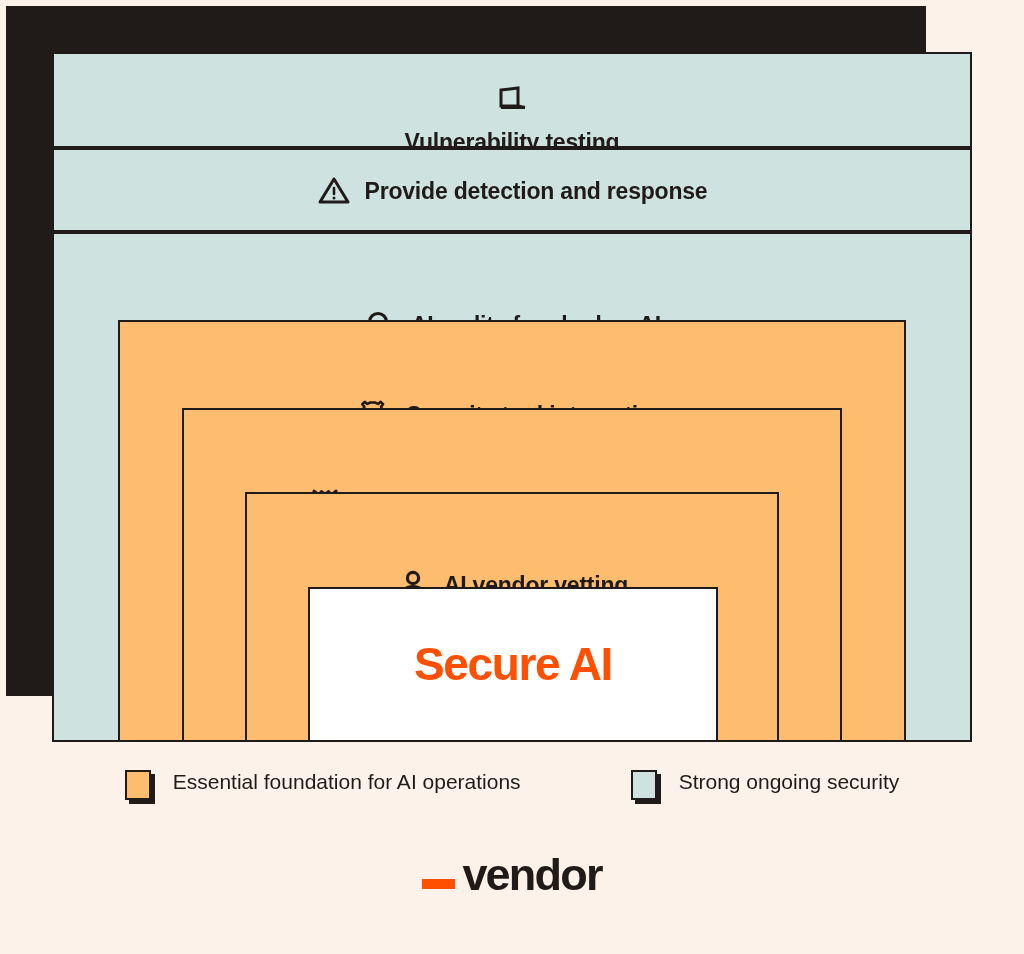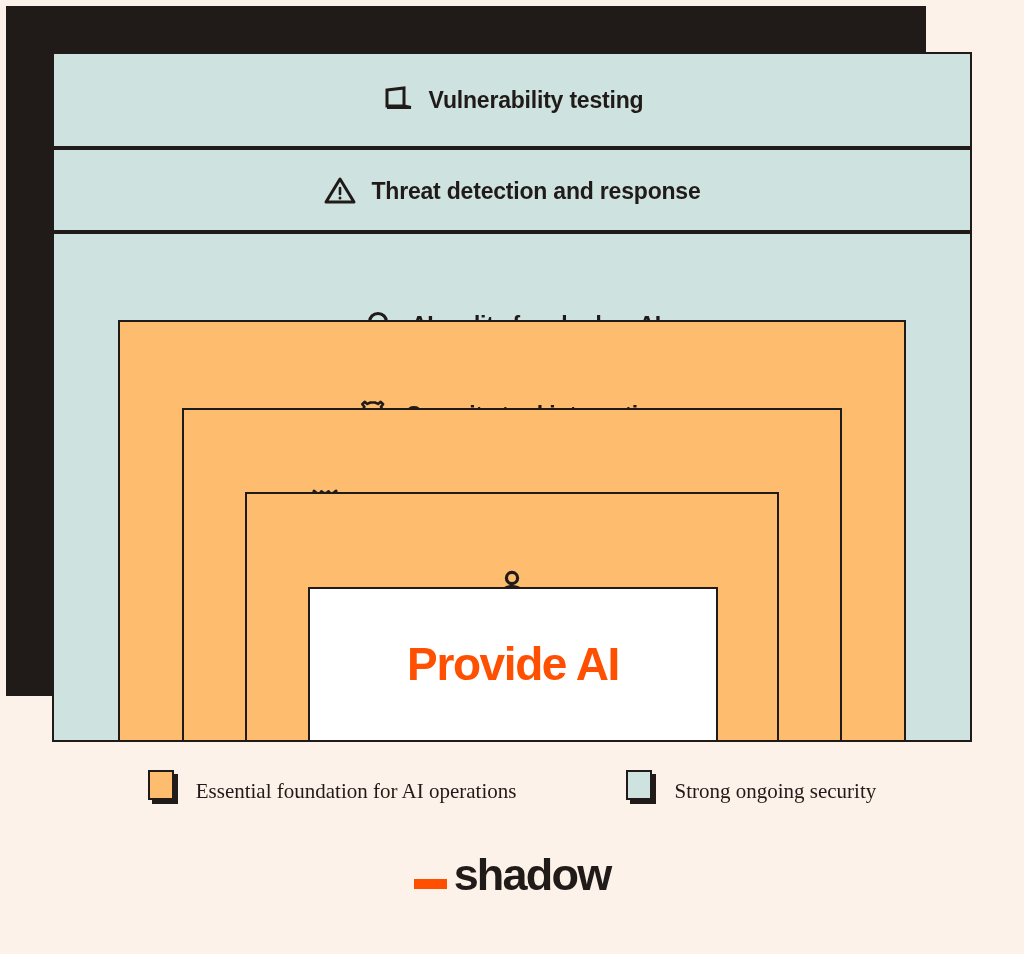--- a/index.html
+++ b/index.html
@@ -90,42 +90,41 @@
     font-size: 46px;
     font-weight: bold;
     color: #FF4F00;
     text-align: center;
     line-height: 1.04;
     letter-spacing: -1.4px;
     padding: 0 10px;
   }
 
   
-  #layer-1 .layer-content { margin-top: 29px; }
+  #layer-1 .layer-content { margin-top: 29px; flex-direction: column; }
   #layer-2 .layer-content { margin-top: 24px; }
   #layer-3 .layer-content { margin-top: 74px; }
   #layer-4 .layer-content { margin-top: 76px; }
   #layer-5 .layer-content { margin-top: 75px; }
   #layer-6 .layer-content { margin-top: 74px; }
 
   
   #legend {
     position: absolute;
     left: 0;
     top: 770px;
     width: 1024px;
     display: flex;
     justify-content: center;
     gap: 110px;
   }
   .legend-item {
     display: flex;
-    align-items: flex-end;
+    align-items: flex-start;
     gap: 18px;
-    font-family: Liberation Serif, serif;
   }
   .legend-swatch-wrap {
     position: relative;
     width: 30px;
     height: 34px;
   }
   .legend-swatch-shadow {
     position: absolute;
     left: 4px; top: 4px;
     width: 26px; height: 30px;
@@ -191,21 +190,21 @@
 
   <div class="layer" id="layer-2">
     <div class="layer-content">
       <span class="layer-icon">
         <svg viewBox="0 0 34 34" width="34" height="34" aria-hidden="true">
           <path d="M17 5 L31 28 L3 28 Z" fill="none" stroke="#201A18" stroke-width="3" stroke-linejoin="round"></path>
           <path d="M17 14 L17 20" stroke="#201A18" stroke-width="2.6" stroke-linecap="round"></path>
           <circle cx="17" cy="24" r="1.5" fill="#201A18"></circle>
         </svg>
       </span>
-      <span class="layer-label">Threat detection and response</span>
+      <span class="layer-label">Provide detection and response</span>
     </div>
   </div>
 
   <div class="layer" id="layer-3">
     <div class="layer-content">
       <span class="layer-icon">
         <svg viewBox="0 0 34 34" width="34" height="34" aria-hidden="true">
           <circle cx="15" cy="14" r="8.5" fill="none" stroke="#201A18" stroke-width="3.2"></circle>
           <path d="M21.5 20.5 L28 28" stroke="#201A18" stroke-width="3.2" stroke-linecap="round"></path>
         </svg>
@@ -238,26 +237,27 @@
   </div>
 
   <div class="layer" id="layer-6">
     <div class="layer-content">
       <span class="layer-icon">
         <svg viewBox="0 0 34 34" width="34" height="34" aria-hidden="true">
           <circle cx="17" cy="10" r="5.6" fill="none" stroke="#201A18" stroke-width="3.2"></circle>
           <path d="M5.5 29 C5.5 21.5 11 18.5 17 18.5 C23 18.5 28.5 21.5 28.5 29 Z" fill="none" stroke="#201A18" stroke-width="3.2" stroke-linejoin="round"></path>
         </svg>
       </span>
+      <span class="layer-label">AI vendor vetting</span>
     </div>
   </div>
 
   <div class="layer" id="core-box">
     <div id="core-title">
-      <div>Provide AI</div>
+      <div>Secure AI</div>
     </div>
   </div>
 
 </div>
 
 <div id="legend">
 
   <div class="legend-item">
     <span class="legend-swatch-wrap">
       <span class="legend-swatch-shadow"></span>
@@ -271,14 +271,14 @@
       <span class="legend-swatch-shadow"></span>
       <span class="legend-swatch" style="background:#CEE3DF"></span>
     </span>
     <span class="legend-label">Strong ongoing security</span>
   </div>
 
 </div>
 
 <div id="brand">
   <span id="brand-mark"></span>
-  <span id="brand-name">shadow</span>
+  <span id="brand-name">vendor</span>
 </div>
 
 </body></html>

